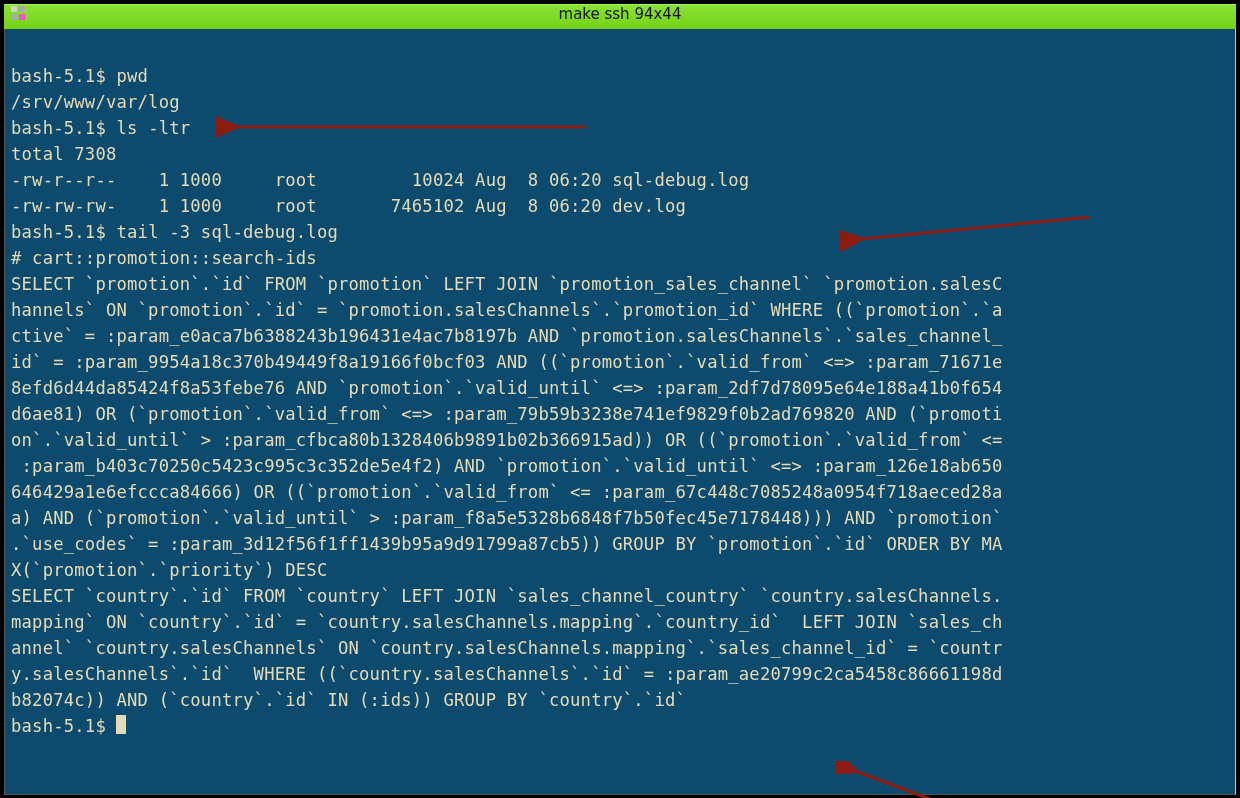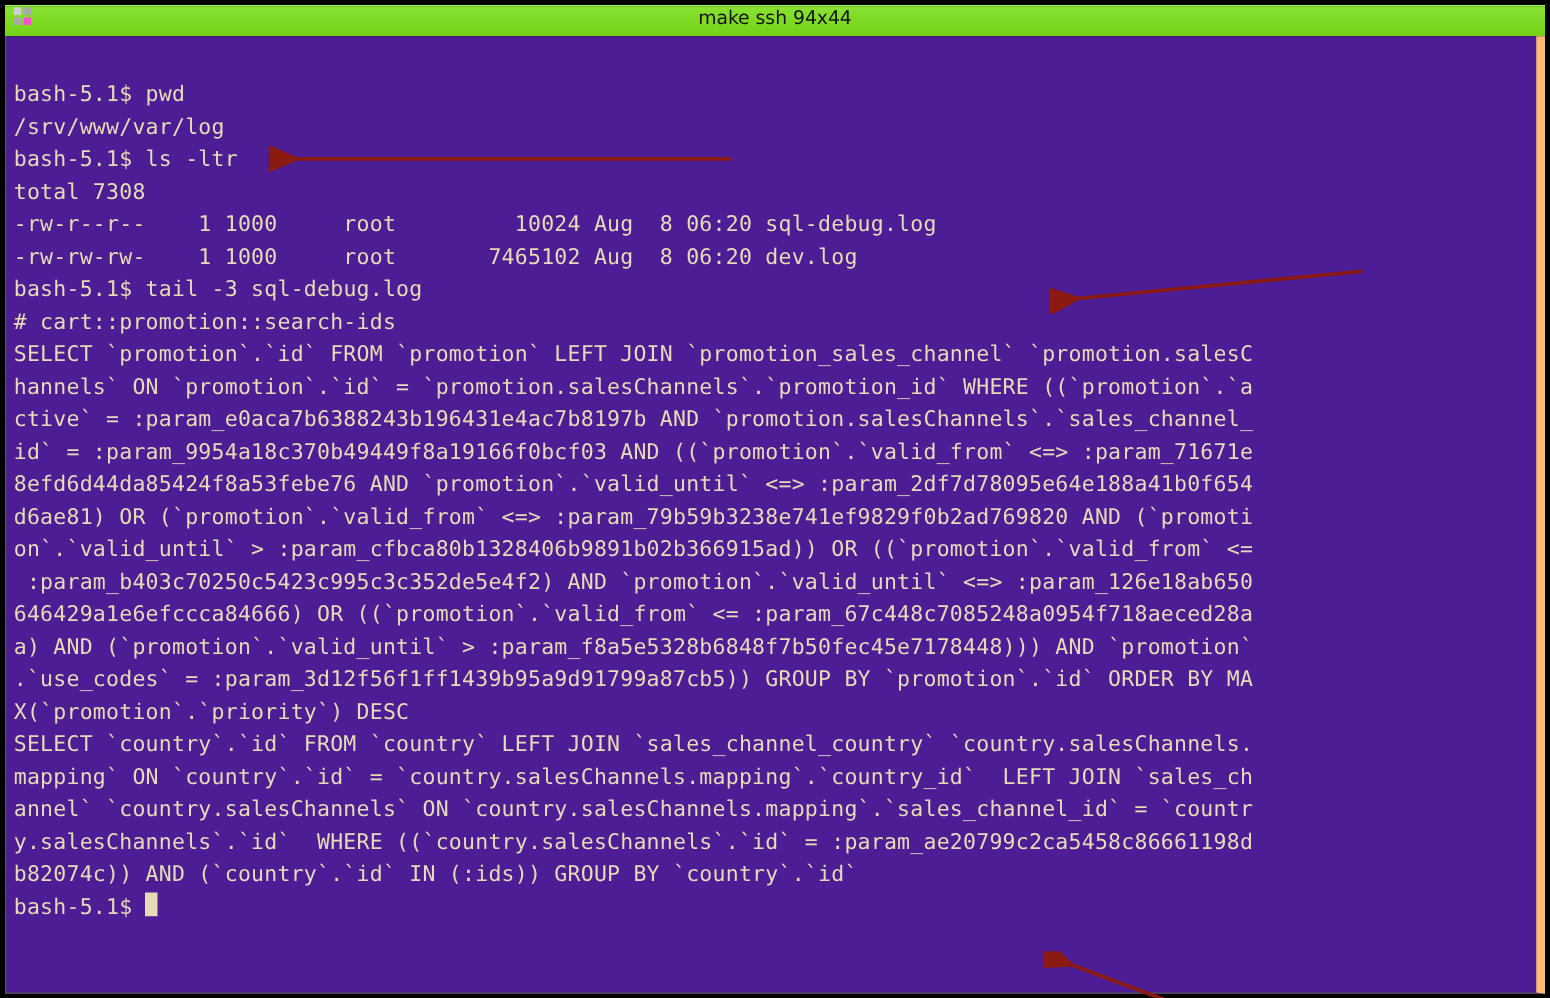--- a/index.html
+++ b/index.html
@@ -37,32 +37,32 @@
     position: absolute;
     left: 0;
     right: 0;
     text-align: center;
     color: #111;
     font-size: 15px;
     font-family: "DejaVu Sans", Arial, sans-serif;
     pointer-events: none;
   }
   .term-area {
-    background: #4c1d95;
+    background: #0c4a6e;
     color: #e6dbb7;
     font-size: 17.2px;
     line-height: 26px;
     padding: 8px 6px;
     white-space: pre;
     height: calc(100% - 24px);
     box-sizing: border-box;
     position: relative;
     letter-spacing: 0.2px;
     border-left: 1px solid #555;
-    border-right: 7px solid #fdba74;
+    border-right: 1px solid #fdba74;
     border-bottom: 1px solid #555;
   }
   .prompt { color: #e6dbb7; }
   .cursor {
     display: inline-block;
     width: 10px;
     height: 19px;
     background: #e6dbb7;
     vertical-align: -2px;
   }

